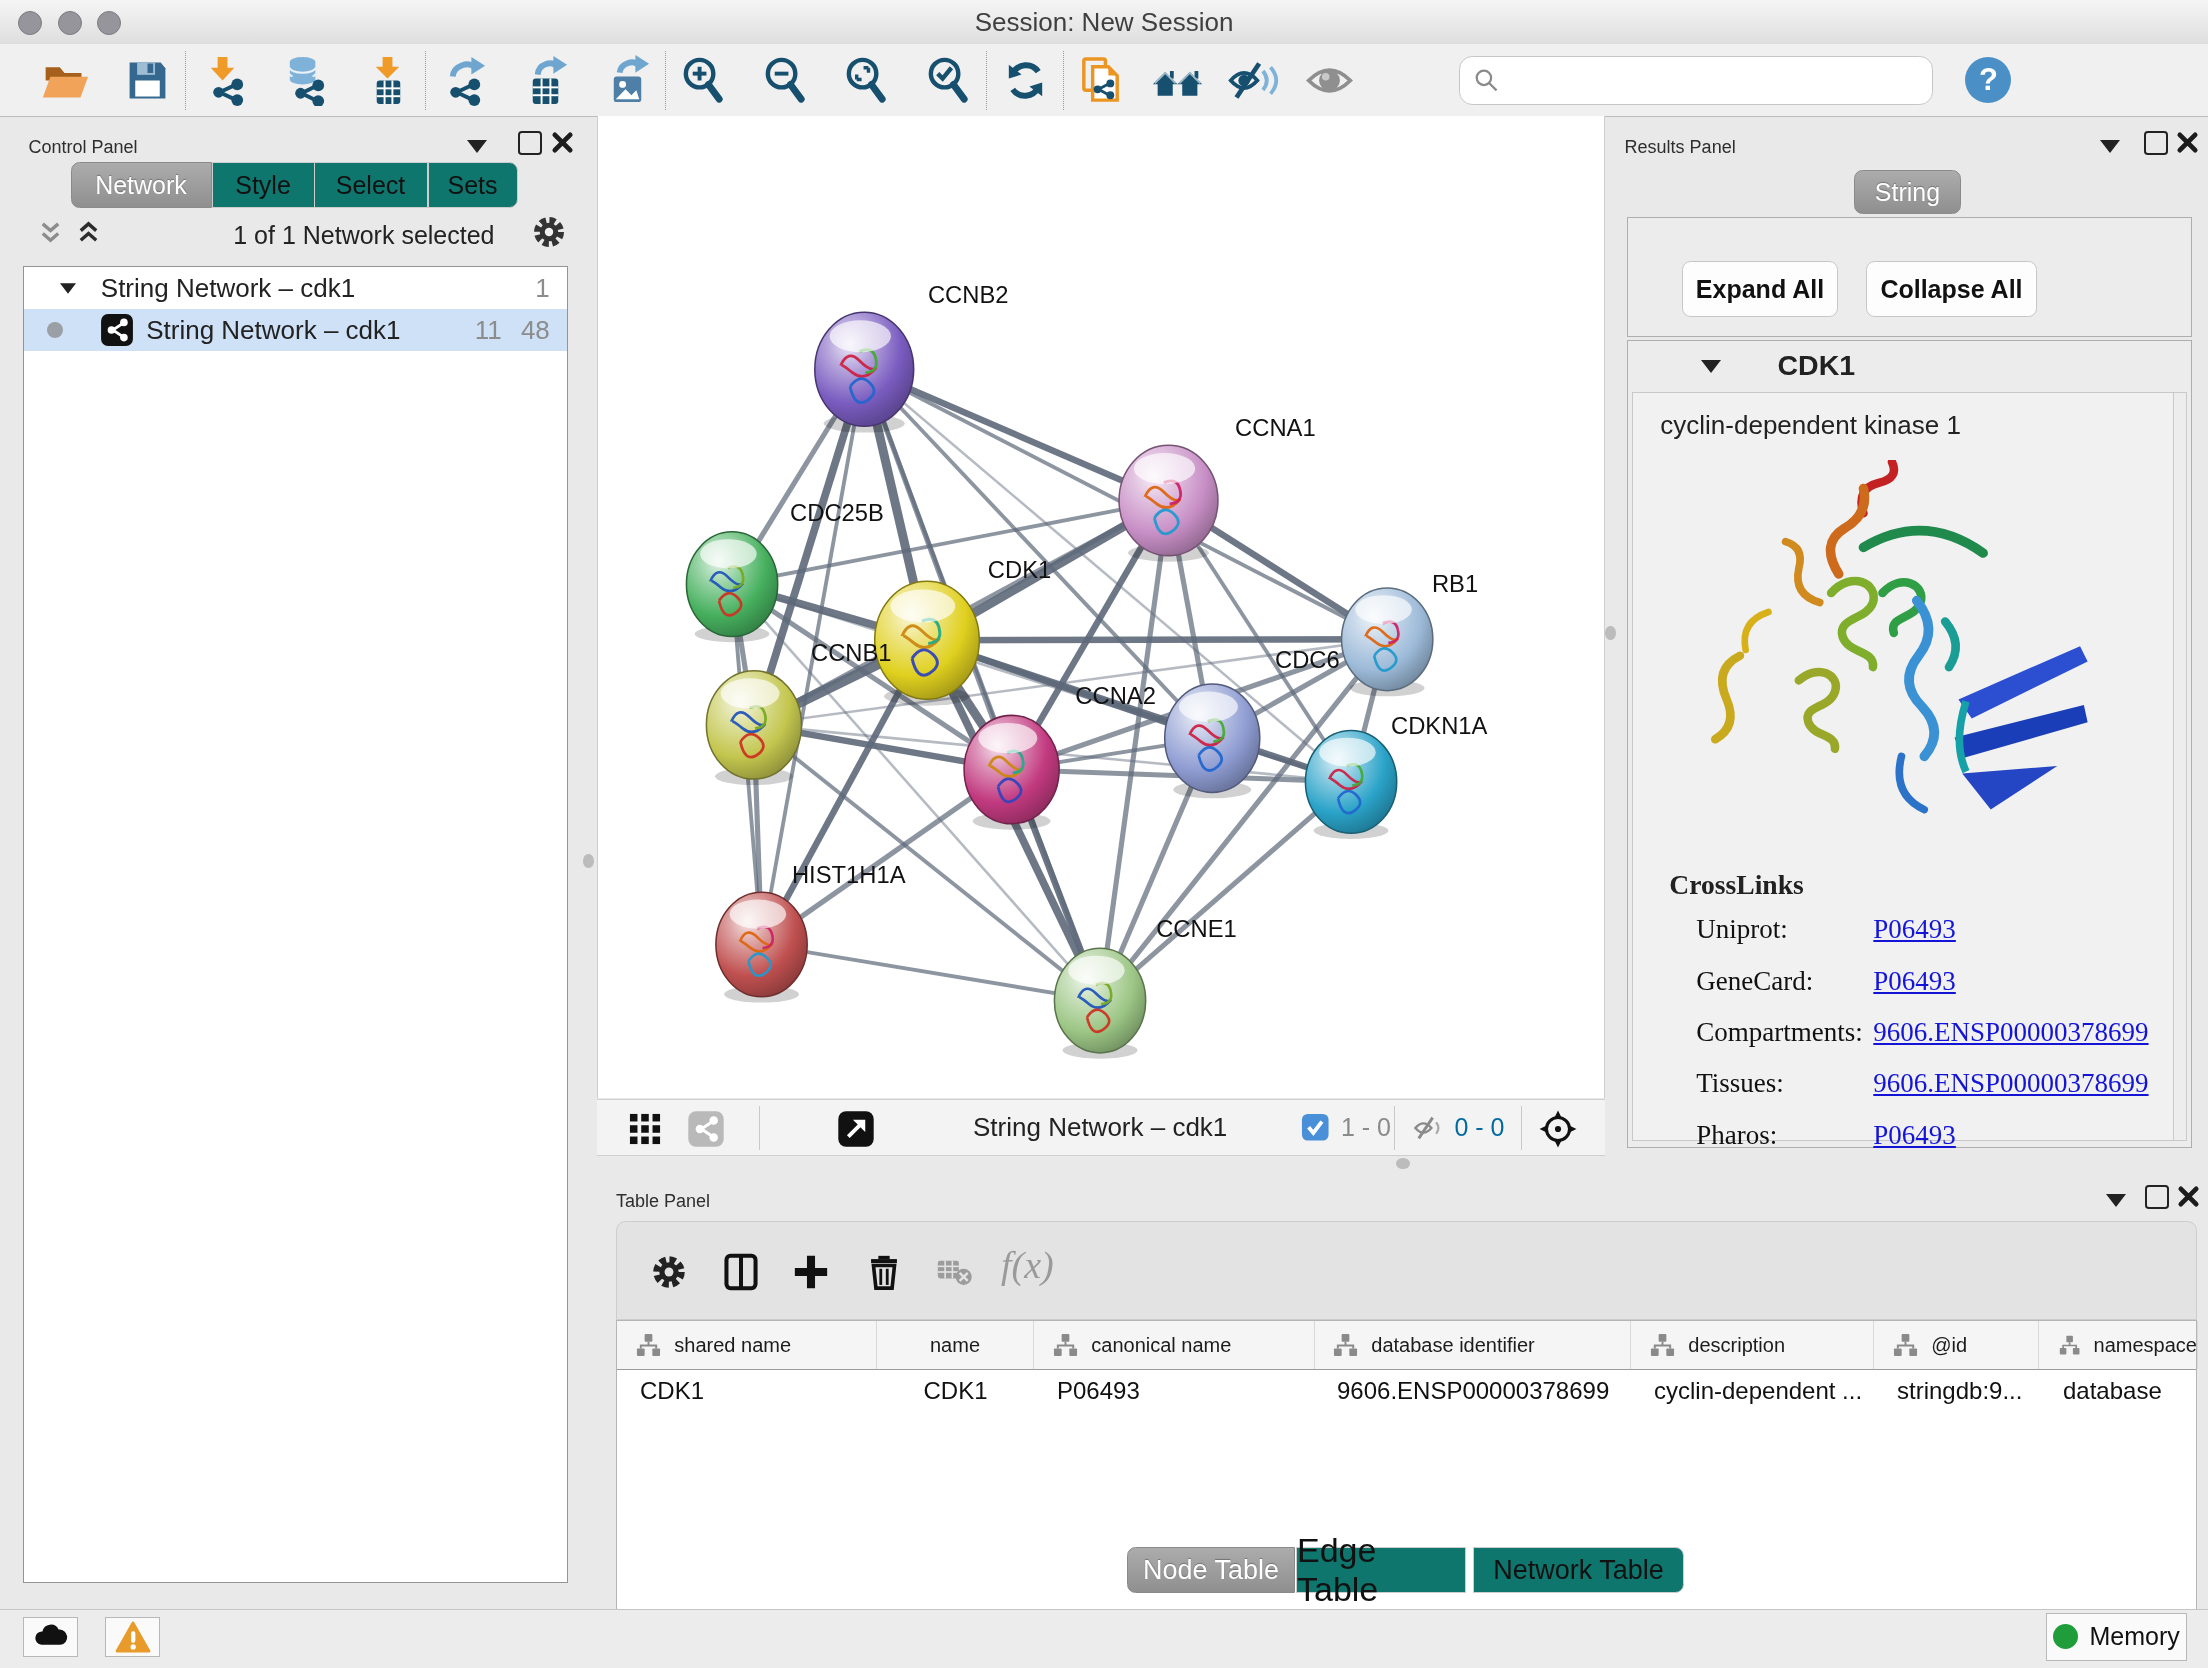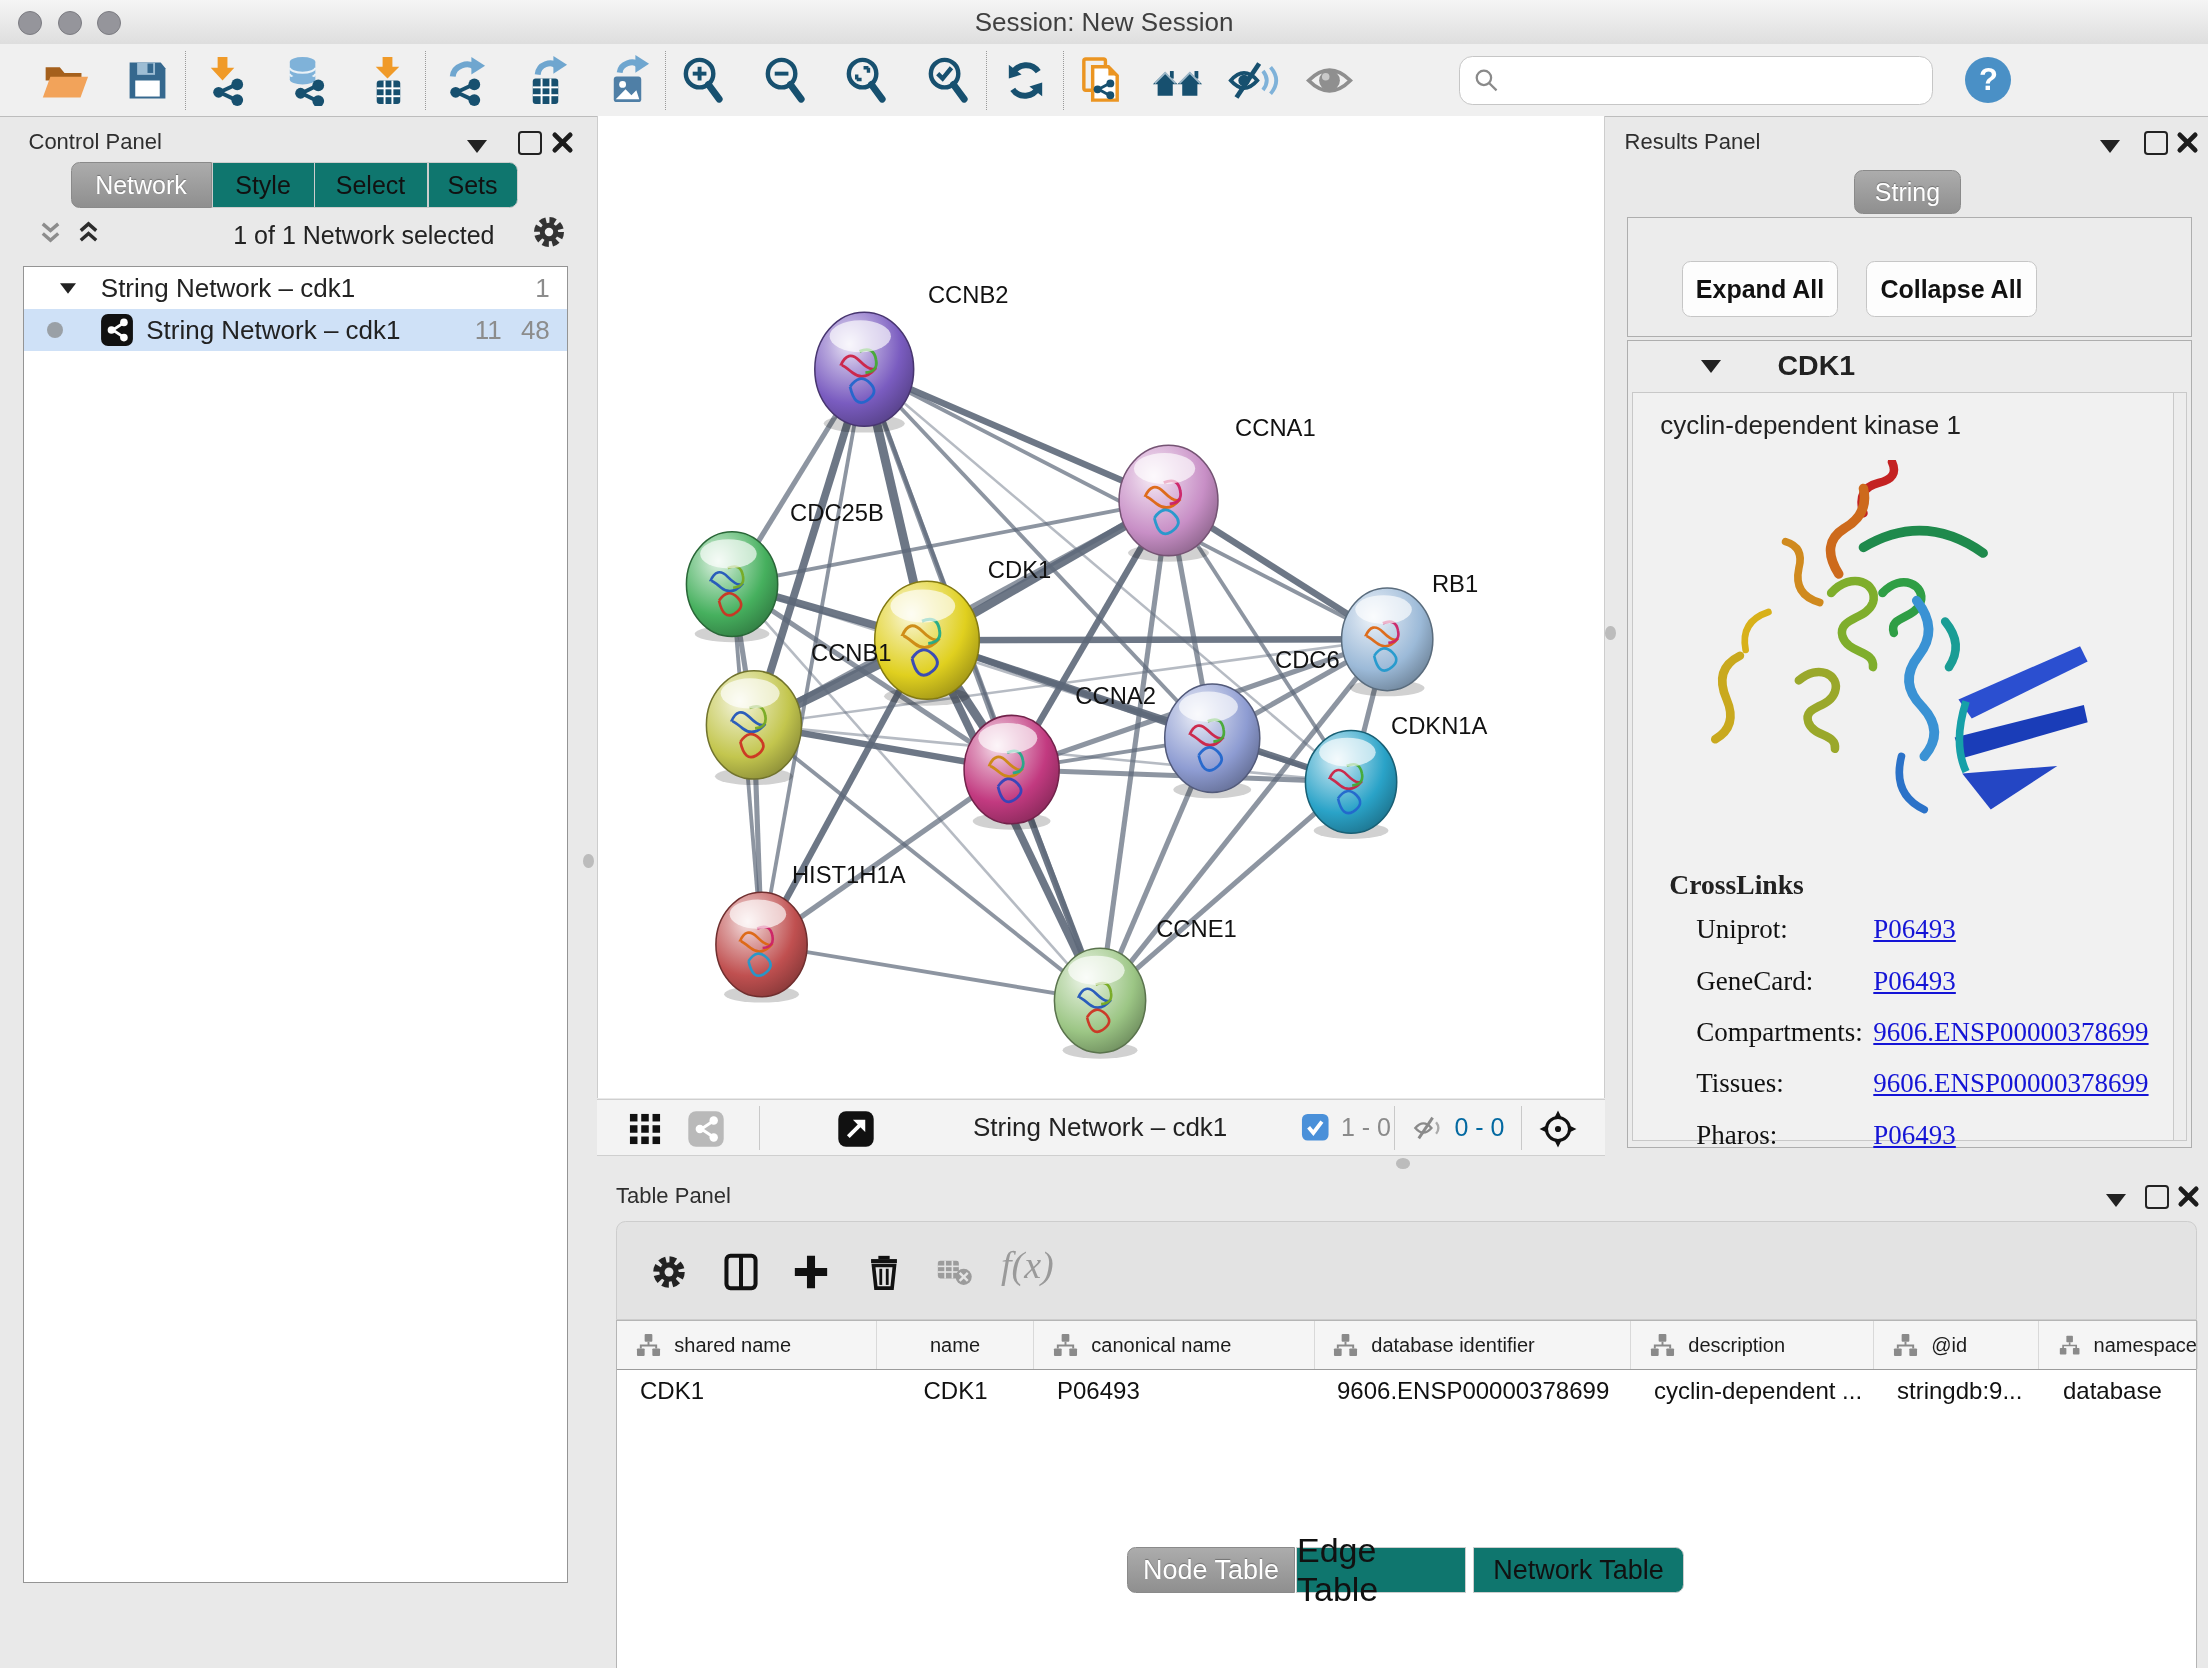--- a/index.html
+++ b/index.html
@@ -17,21 +17,21 @@
     border-bottom:1px solid #bdbdbd;display:flex;align-items:center;}
   .tbtn{width:53px;height:57px;display:flex;align-items:center;justify-content:center;
     background:transparent;border:none;padding:0;flex:none;}
   .tsep{flex:none;width:0;height:59px;border-left:1.9px dotted #9a9a9a;margin:0 11.4px;}
   #searchbox{flex:none;width:474px;height:49px;margin-left:103px;background:#fff;
     border:1.9px solid #c6c6c6;border-radius:13.3px;display:flex;align-items:center;padding:0 13.3px;box-sizing:border-box;}
   #searchbox input{border:none;outline:none;font-size:25px;width:100%;font-family:"Liberation Sans",sans-serif;background:transparent;}
   #helpbtn{flex:none;width:46px;height:46px;border-radius:50%;background:#4a90c6;color:#fff;
     font-size:31px;font-weight:bold;border:none;margin-left:32px;display:flex;align-items:center;justify-content:center;}
   
-  .ptitle{font-size:22px;color:#2e2e2e;}
+  .ptitle{font-size:18px;color:#2e2e2e;margin-top:8px;}
   .tri{width:0;height:0;border-left:10.5px solid transparent;border-right:10.5px solid transparent;
     border-top:13.3px solid #222;display:inline-block;}
   .sqbtn{width:20px;height:20px;border:2.9px solid #222;border-radius:3.8px;display:inline-block;background:transparent;}
   .panelbtn{position:absolute;background:none;border:none;padding:0;display:flex;align-items:center;justify-content:center;}
   
   .seg{position:absolute;box-sizing:border-box;background:#0f766e;border:1px solid #cdcdcd;
     color:#111;font-size:25px;display:flex;align-items:center;justify-content:center;height:46px;}
   .seg.sel{background:linear-gradient(#acacac,#8f8f8f);color:#fff;border-color:#8a8a8a;
     text-shadow:0 -1px 1px rgba(0,0,0,.3);}
   .seg.first{border-radius:8.6px 0 0 8.6px;}
@@ -855,15 +855,33 @@
           <div class="tdcell" style="left: 1423px; width: 158px; padding-left: 23px; box-sizing: border-box;">database</div>
         </div>
 
     </div>
     <div id="tp-tabs"></div>
   <div class="seg sel first" style="left: 530px; top: 375px; width: 168px; font-size: 27px;">Node Table</div>
       <div class="seg" style="left: 699px; top: 375px; width: 170px; font-size: 34px;">Edge Table</div>
       <div class="seg last" style="left: 876px; top: 375px; width: 211px; font-size: 27px;">Network Table</div>
     </div>
 
+  <div id="statusbar">
+    <button class="sbtn" style="left:23px">
+      <svg width="38" height="28.5" viewBox="0 0 40 30">
+        <path d="M10 24 a7 7 0 0 1 1-14 a9 9 0 0 1 17-2 a6.5 6.5 0 0 1 2 16z" fill="#111"></path>
+      </svg>
+    </button>
+    <button class="sbtn" style="left:105px">
+      <svg width="36" height="32" viewBox="0 0 38 34">
+        <path d="M19 2 L36 32 H2z" fill="#e89a2b" stroke="#e89a2b" stroke-linejoin="round" stroke-width="3"></path>
+        <rect x="17" y="11" width="4.5" height="12" rx="2" fill="#fff"></rect>
+        <circle cx="19.2" cy="27.5" r="2.8" fill="#fff"></circle>
+      </svg>
+    </button>
+    <button id="memorybtn">
+      <span id="memdot"></span>
+      <span>Memory</span>
+    </button>
+  </div>
 
 </div>
 
 
 </body></html>

